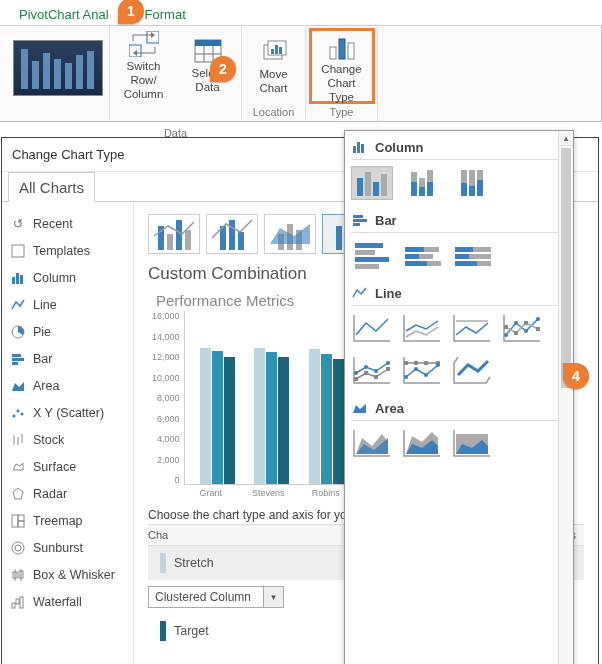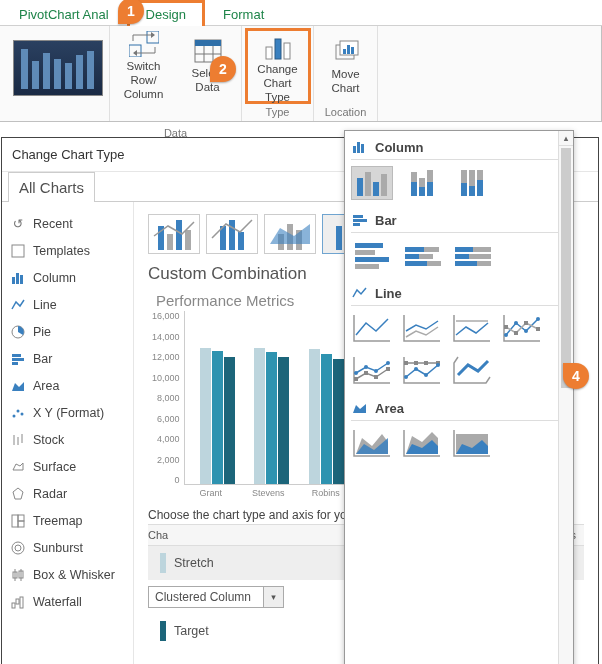--- a/index.html
+++ b/index.html
@@ -93,21 +93,20 @@
 
   .mini-line{ width:40px; height:30px; stroke-width:1.5px; fill:none;}
   .mini-axis{ stroke:#999;}
   .mini-area{ stroke:none;}
 </style>
 </head>
 <body>
 
 <div class="ribbon-tabs" style="position:relative">
   <div class="ribbon-tab">PivotChart Anal</div>
-  <div class="ribbon-tab design-tab">Design</div>
   <div class="ribbon-tab">Format</div>
   <div class="step" style="left:118px; top:-2px;">1</div>
 </div>
 
 <div class="ribbon" style="position:relative;">
 
   <div class="ribbon-group" style="width:110px;">
     <div class="ribbon-group-body">
       <div class="styles-thumb" style="margin:4px 0 0 6px;">
         <div class="b" style="height:40px"></div>
@@ -146,55 +145,55 @@
               <line x1="2" y1="16" x2="28" y2="16" stroke="#777"></line>
             </svg>
           </div>
         <span style="white-space:pre-line">Select
 Data</span>
       </div>
     </div>
     <div class="ribbon-group-label">Data</div>
   </div>
 
-  <div class="ribbon-group" style="width:72px;">
-    <div class="ribbon-group-body">
-      <div class="rbtn highlight-change" style="width:66px; height:76px;">
-        <div class="ricon">
-            <svg width="30" height="26">
-              <rect x="3" y="12" width="6" height="12" fill="#fff" stroke="#888"></rect>
-              <rect x="12" y="4" width="6" height="20" fill="#3a80bf" stroke="#2a5a85"></rect>
-              <rect x="21" y="8" width="6" height="16" fill="#fff" stroke="#888"></rect>
-            </svg>
-          </div>
-        <span style="white-space:pre-line">Change
-Chart Type</span>
-      </div>
-    </div>
-    <div class="ribbon-group-label">Type</div>
-  </div>
-
   <div class="ribbon-group" style="width:64px;">
     <div class="ribbon-group-body">
       <div class="rbtn">
         <div class="ricon">
             <svg width="30" height="26">
               <rect x="5" y="6" width="18" height="14" fill="none" stroke="#888"></rect>
               <rect x="9" y="2" width="18" height="14" fill="#fff" stroke="#888"></rect>
               <rect x="12" y="10" width="3" height="5" fill="#3a80bf"></rect>
               <rect x="16" y="6" width="3" height="9" fill="#3a80bf"></rect>
               <rect x="20" y="8" width="3" height="7" fill="#3a80bf"></rect>
             </svg>
           </div>
         <span style="white-space:pre-line">Move
 Chart</span>
       </div>
     </div>
     <div class="ribbon-group-label">Location</div>
   </div>
+
+  <div class="ribbon-group" style="width:72px;">
+    <div class="ribbon-group-body">
+      <div class="rbtn highlight-change" style="width:66px; height:76px;">
+        <div class="ricon">
+            <svg width="30" height="26">
+              <rect x="3" y="12" width="6" height="12" fill="#fff" stroke="#888"></rect>
+              <rect x="12" y="4" width="6" height="20" fill="#3a80bf" stroke="#2a5a85"></rect>
+              <rect x="21" y="8" width="6" height="16" fill="#fff" stroke="#888"></rect>
+            </svg>
+          </div>
+        <span style="white-space:pre-line">Change
+Chart Type</span>
+      </div>
+    </div>
+    <div class="ribbon-group-label">Type</div>
+  </div>
   <div class="step" style="left:210px; top:30px;">2</div>
 </div>
 
 <div class="dialog">
   <div class="dialog-title-bar">
     <div class="dialog-title">Change Chart Type</div>
     <div class="close-x">✕</div>
   </div>
   <div class="tabs-row">
     <div class="dlg-tab">All Charts</div>
@@ -260,21 +259,21 @@
           <span>Area</span>
         </div>
       <div class="li">
           <span class="lic">
             <svg width="14" height="14">
               <circle cx="3" cy="10" r="1.5" fill="#3a80bf"></circle>
               <circle cx="7" cy="5" r="1.5" fill="#3a80bf"></circle>
               <circle cx="11" cy="8" r="1.5" fill="#3a80bf"></circle>
             </svg>
           </span>
-          <span>X Y (Format)</span>
+          <span>X Y (Scatter)</span>
         </div>
       <div class="li">
           <span class="lic">
             <svg width="14" height="14">
               <line x1="3" y1="2" x2="3" y2="12" stroke="#888"></line>
               <line x1="7" y1="4" x2="7" y2="12" stroke="#888"></line>
               <line x1="11" y1="1" x2="11" y2="10" stroke="#888"></line>
             </svg>
           </span>
           <span>Stock</span>

